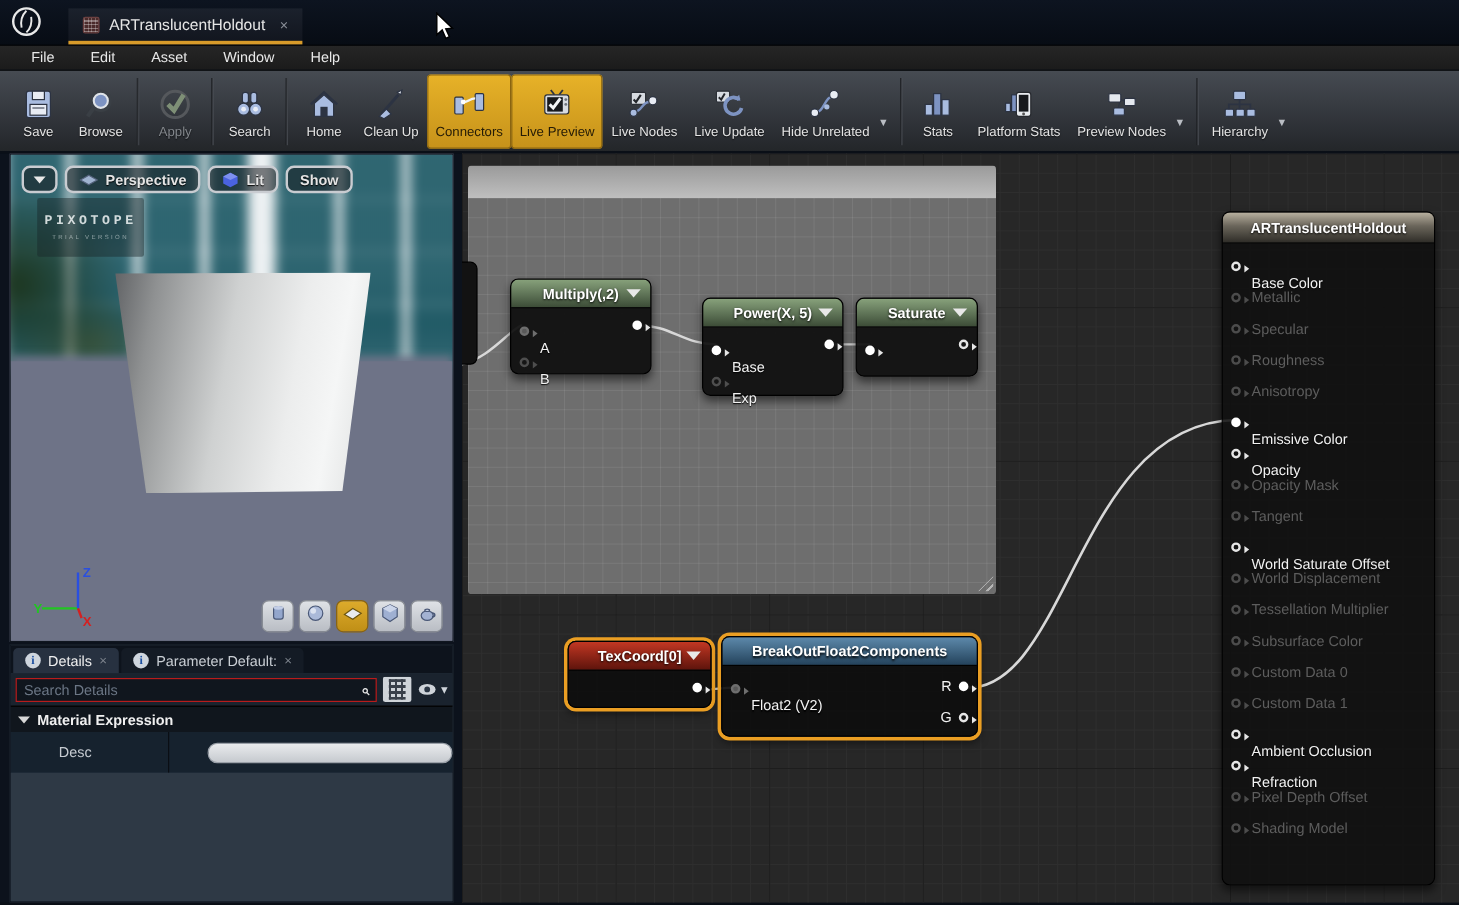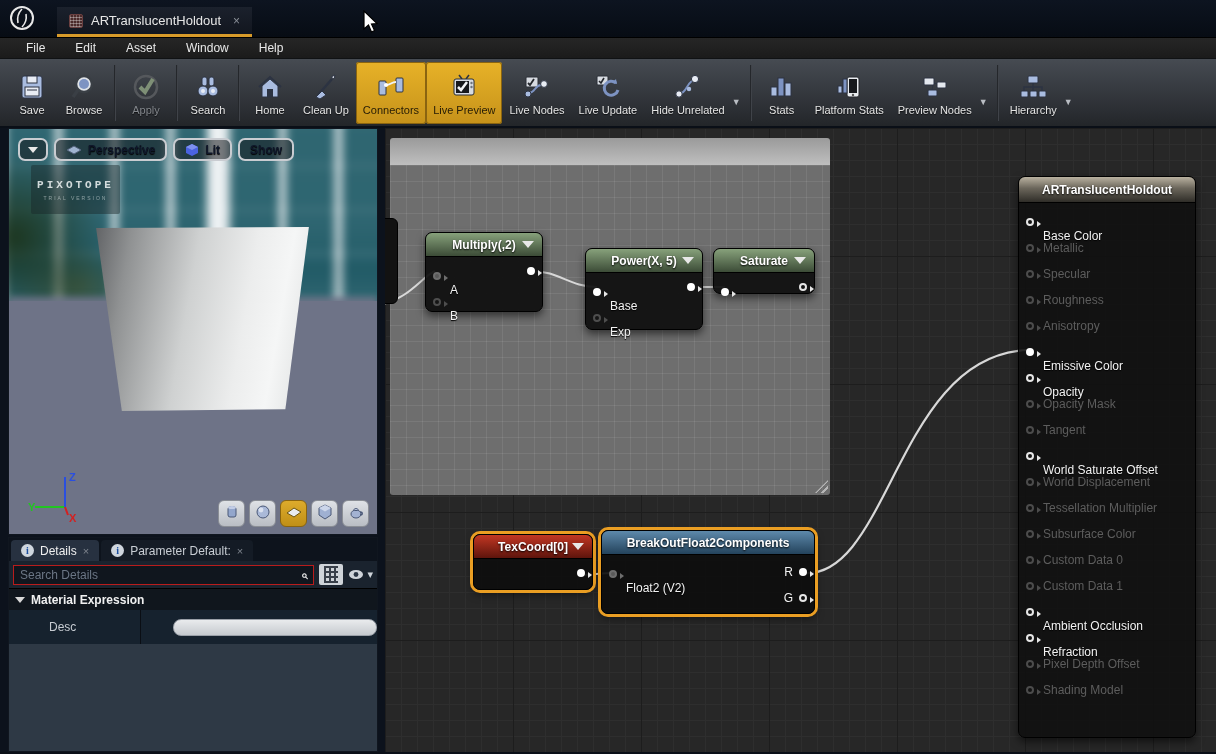--- a/index.html
+++ b/index.html
@@ -55,21 +55,21 @@
         linear-gradient(90deg, transparent 208px, #edf1f3 208px, #edf1f3 226px, transparent 226px),
         repeating-linear-gradient(90deg, rgba(235,240,242,.85) 0 7px, rgba(32,92,104,.85) 7px 56px),
         repeating-linear-gradient(180deg, rgba(230,236,238,.75) 0 6px, rgba(40,100,112,.25) 6px 44px),
         linear-gradient(180deg,#a7b6ba 0%,#97aab1 55%,#2a4d55 80%,#9aa3ab 95%);}
   .vp-floor { position:absolute; left:0; right:0; top:172px; bottom:0; background:#6e7387; box-shadow:0 -4px 6px rgba(110,115,135,.9); }
   .vp-object { position:absolute; left:77px; top:98px; width:224px; height:184px;
       clip-path:polygon(4.5% 0.5%, 99.5% 0%, 89% 99%, 16% 100%);
       background:linear-gradient(100deg,#55575a 0%,#8f9192 18%,#cfd1d1 45%,#eceded 68%,#f5f6f6 82%,#dcdede 100%); }
   .vp-topbar { position:absolute; left:9px; top:9px; display:flex; gap:6px; }
   .vp-pill { height:23px; display:flex; align-items:center; gap:6px; padding:0 10px; border-radius:7px;
-      background:rgba(24,26,30,.55); border:2px solid #c9ccd1; color:#0f172a; font-weight:bold; font-size:12px; text-shadow:0 1px 1px #000; }
+      background:rgba(24,26,30,.55); border:2px solid #c9ccd1; color:#e5e5e5; font-weight:bold; font-size:12px; text-shadow:0 1px 1px #000; }
   .watermark { position:absolute; left:22px; top:36px; width:89px; height:49px; background:rgba(25,38,40,.45); border-radius:2px;
       display:flex; flex-direction:column; align-items:center; justify-content:center; gap:4px; }
   .watermark .wm1 { color:rgba(240,245,245,.85); font-size:11px; font-weight:bold; letter-spacing:3px;font-family:Liberation Mono, monospace; }
   .watermark .wm2 { color:rgba(220,230,230,.55); font-size:5px; letter-spacing:2px; }
   .gizmo { position:absolute; left:18px; top:340px; width:60px; height:60px; }
   .vp-shapes { position:absolute; right:8px; top:371px; display:flex; gap:4px; }
   .shape-btn { width:27px; height:27px; border-radius:6px; background:linear-gradient(180deg,#dfe2e6,#b9bdc4); border:1px solid #8a8e95; display:flex; align-items:center; justify-content:center; }
   .shape-btn.active { background:linear-gradient(180deg,#ddab2c,#c08f16); border-color:#8a6410; }
 
   
@@ -509,21 +509,21 @@
               </div>
               <div class="g-row on">
                 <span class="pin dimhollow"></span>
                 <span class="rlabel">Exp</span>
               </div>
             </div>
             <div class="g-out" style="right: 7px; top: 34px;">
               <span class="pin filled"></span>
             </div>
           </div>
-          <div class="gnode" style="left: 328px; top: 120px; width: 102px; height: 46px;">
+          <div class="gnode" style="left: 328px; top: 120px; width: 102px; height: 66px;">
             <div class="g-hdr green">
               <span>Saturate</span>
               <span class="g-caret"></span>
             </div>
             <div class="g-rows">
               <div class="g-row on">
                 <span class="pin filled"></span>
                 <span class="rlabel"></span>
               </div>
             </div>

